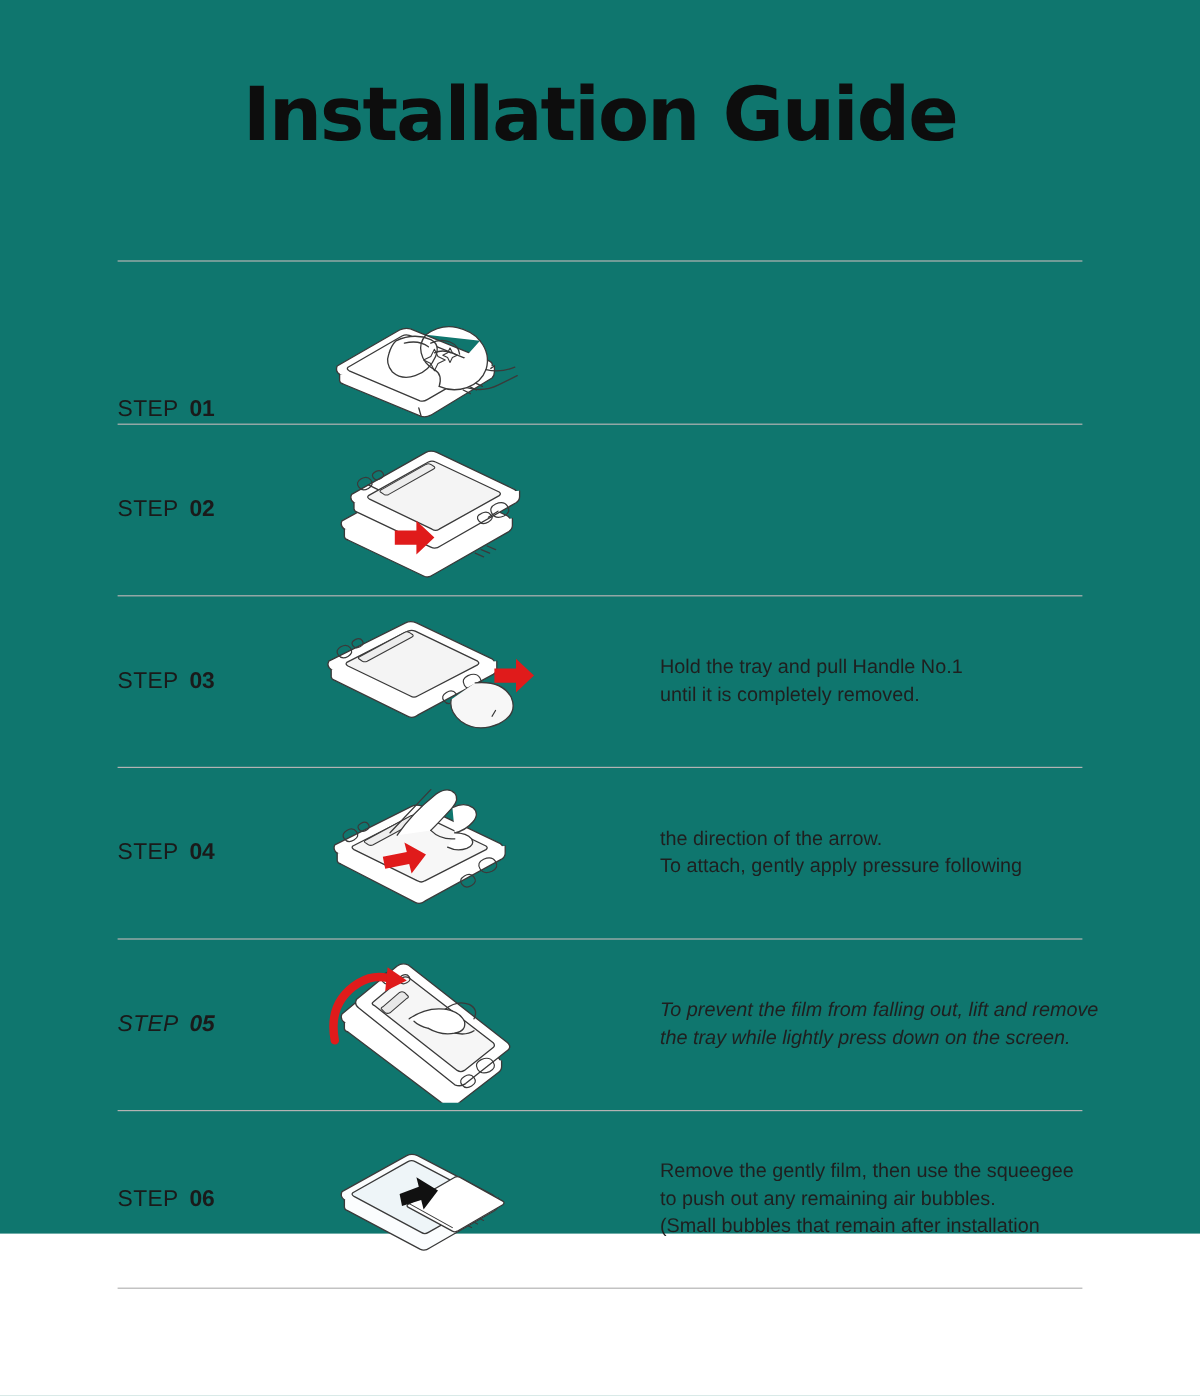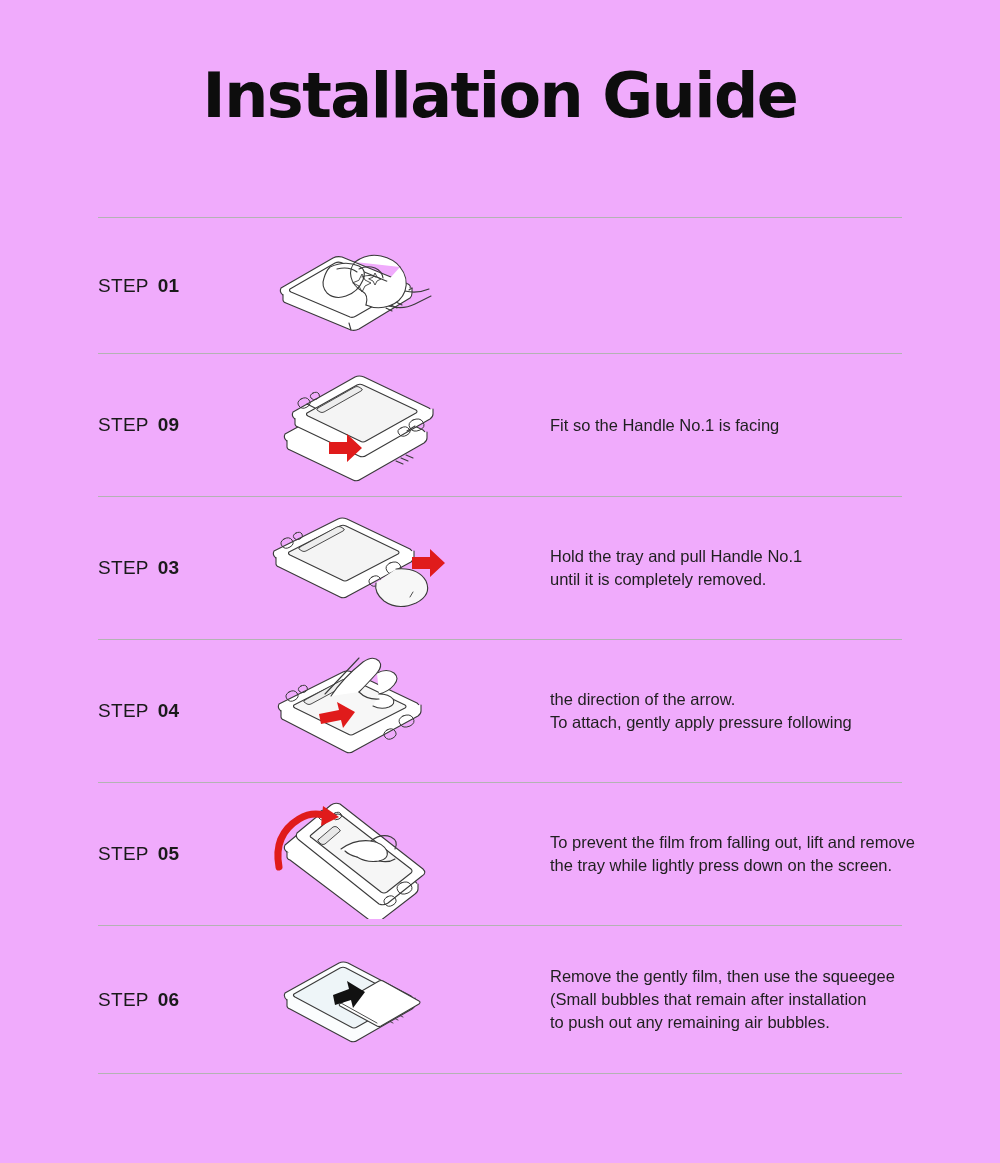--- a/index.html
+++ b/index.html
@@ -10,22 +10,22 @@
   body {
     width: 1000px;
     height: 1163px;
     font-family: "Liberation Sans", sans-serif;
     color: #1a1a1a;
     overflow: hidden;
   }
   .page {
     position: relative;
     width: 1000px;
-    height: 1163px;
-    background: #f0abfc;
+    height: 1028px;
+    background: #0f766e;
   }
 
   
   .title {
     position: absolute;
     top: 62px;
     left: 0;
     width: 1000px;
     text-align: center;
     font-size: 62px;
@@ -78,25 +78,25 @@
   .step-text {
     flex: 1 1 auto;
     padding-left: 82px;
     font-size: 16.5px;
     line-height: 23px;
     color: #1f1f1f;
   }
   .step-text .line { display: block; white-space: nowrap; }
 
   
-  .row-01 { height: 135px; }
+  .row-01 { height: 135px; align-items: flex-end; }
   .row-02 { height: 142px; }
   .row-03 { height: 142px; }
   .row-04 { height: 142px; }
-  .row-05 { height: 142px; }
+  .row-05 { height: 142px; font-style: italic; }
   .row-06 { height: 147px; }
 </style>
 </head>
 <body>
 
 <div class="page">
 
   <div class="title">Installation Guide</div>
 
   <div class="steps">
@@ -137,21 +137,21 @@
             <path d="M110 41 l2 -4 l2 4 l4 2 l-4 2 l-2 4 l-2 -4 l-4 -2 Z" stroke-width="0.9"></path>
           </g>
         </svg>
       </div>
     </div>
 
     <div class="divider"></div>
 
     <div class="step-row row-02">
       <div class="step-label">
-        <span class="step-word">STEP</span><span class="step-num">09</span>
+        <span class="step-word">STEP</span><span class="step-num">02</span>
       </div>
       <div class="step-figure">
         <svg width="190" height="115" viewBox="0 0 190 115">
           <g fill="none" stroke="#3a3a3a" stroke-width="1.1" stroke-linejoin="round" stroke-linecap="round">
 
             <path d="M22 66 L86 31 Q90 29 95 31 L160 62 Q164 65 160 68 L97 104 Q93 106 88 104 L24 73 Q20 70 22 66 Z" fill="#ffffff"></path>
             <path d="M24 73 L24 79 Q24 81 27 82 L90 112 Q94 114 98 111 L161 75 Q164 73 164 70 L164 64" fill="#ffffff"></path>
             <path d="M133 93 L140 96"></path>
             <path d="M138 90 L145 93"></path>
             <path d="M143 87 L150 90"></path>
@@ -169,21 +169,20 @@
 
             <path d="M150 52 q-6 3 -3 8 q3 5 10 2 q6 -3 3 -8 q-3 -5 -10 -2 Z" stroke-width="1"></path>
             <path d="M138 60 q-5 2 -2 6 q3 4 8 1 q5 -3 2 -6 q-3 -4 -8 -1 Z" stroke-width="1"></path>
             <path d="M152 58 l-8 5"></path>
 
             <path d="M66 74 L84 74 L84 66 L99 80 L84 94 L84 86 L66 86 Z" fill="#e01b1b" stroke="none"></path>
           </g>
         </svg>
       </div>
       <div class="step-text">
-        <span class="line">Fit so the Handle No.1 is facing</span>
       </div>
     </div>
 
     <div class="divider"></div>
 
     <div class="step-row row-03">
       <div class="step-label">
         <span class="step-word">STEP</span><span class="step-num">03</span>
       </div>
       <div class="step-figure">
@@ -314,21 +313,21 @@
 
             <path d="M70 56 L108 34 Q110 33 112 34 L148 54 Q150 55 148 57 L110 79 Q108 80 106 79 L69 59 Q67 57.5 70 56 Z" fill="#ffffff"></path>
             <path d="M70 56 L106 76" stroke-width="0.9"></path>
 
             <path d="M62 48 L78 42 L76 34 L94 45 L82 61 L80 53 L64 58 Z" fill="#111111" stroke="none"></path>
           </g>
         </svg>
       </div>
       <div class="step-text">
         <span class="line">Remove the gently film, then use the squeegee</span>
+        <span class="line">to push out any remaining air bubbles.</span>
         <span class="line">(Small bubbles that remain after installation</span>
-        <span class="line">to push out any remaining air bubbles.</span>
       </div>
     </div>
 
     <div class="divider"></div>
 
   </div>
 </div>
 
 </body></html>

